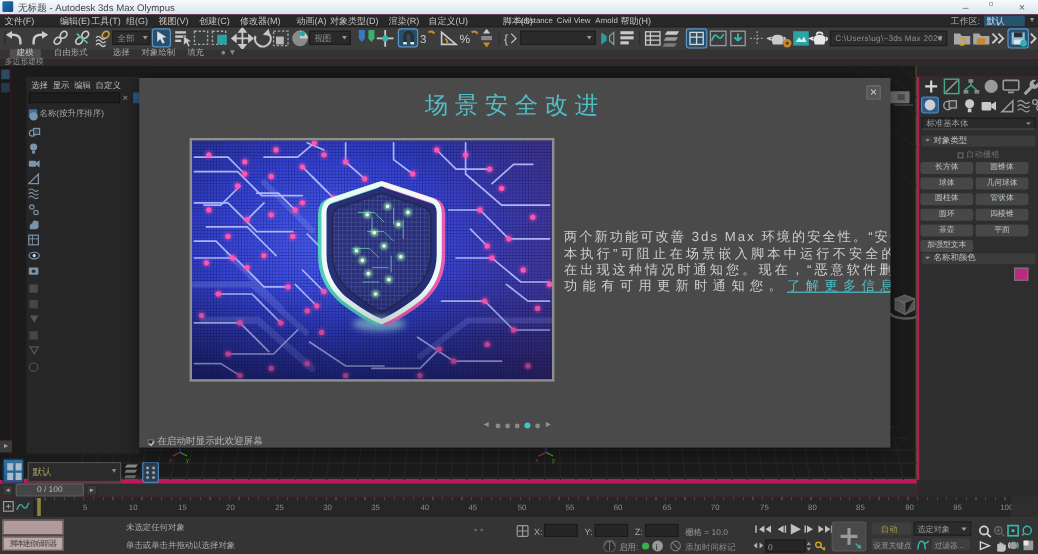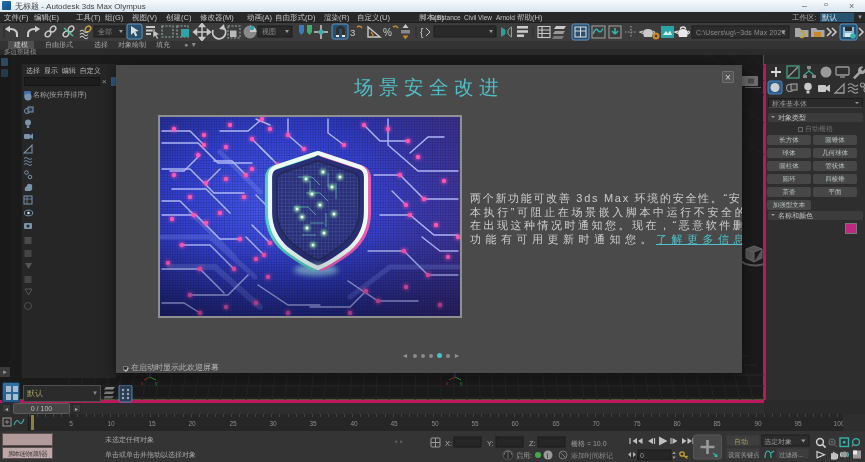--- a/index.html
+++ b/index.html
@@ -58,28 +58,28 @@
   <div id="titlebar" class="abs">
     <div class="ticon abs"></div>
     <div class="ttext abs">无标题 - Autodesk 3ds Max Olympus</div>
     <div class="winbtn abs" style="left:802px;">–</div>
     <div class="winbtn abs" style="left:824px;font-size:11px;top:0px;">▫</div>
     <div class="winbtn abs" style="left:849px;">×</div>
   </div>
 
   <div id="menubar" class="abs">
     <span style="left:4px">文件(F)</span>
-      <span style="left:34px">编辑(E)</span>
+      <span style="left:50px">编辑(E)</span>
       <span style="left:76px">工具(T)</span>
       <span style="left:105px">组(G)</span>
       <span style="left:132px">视图(V)</span>
       <span style="left:166px">创建(C)</span>
       <span style="left:200px">修改器(M)</span>
       <span style="left:247px">动画(A)</span>
-      <span style="left:275px">自由形式(D)</span>
+      <span style="left:275px">对象类型(D)</span>
       <span style="left:324px">渲染(R)</span>
       <span style="left:357px">自定义(U)</span>
       <span style="left:419px">脚本(S)</span>
       <span style="left:430px;font-size:6.5px">Substance</span>
       <span style="left:464px;font-size:6.5px">Civil View</span>
       <span style="left:496px;font-size:6.5px">Arnold</span>
       <span style="left:517px">帮助(H)</span>
     <span style="left:792px;color:#aaa">工作区:</span>
     <span style="left:820px;top:1px;width:34px;height:9px;background:#27536f;color:#cfe0ee;padding:0 2px;line-height:9px;">默认</span>
     <span style="left:857px;color:#999;font-size:6px">▼</span>

